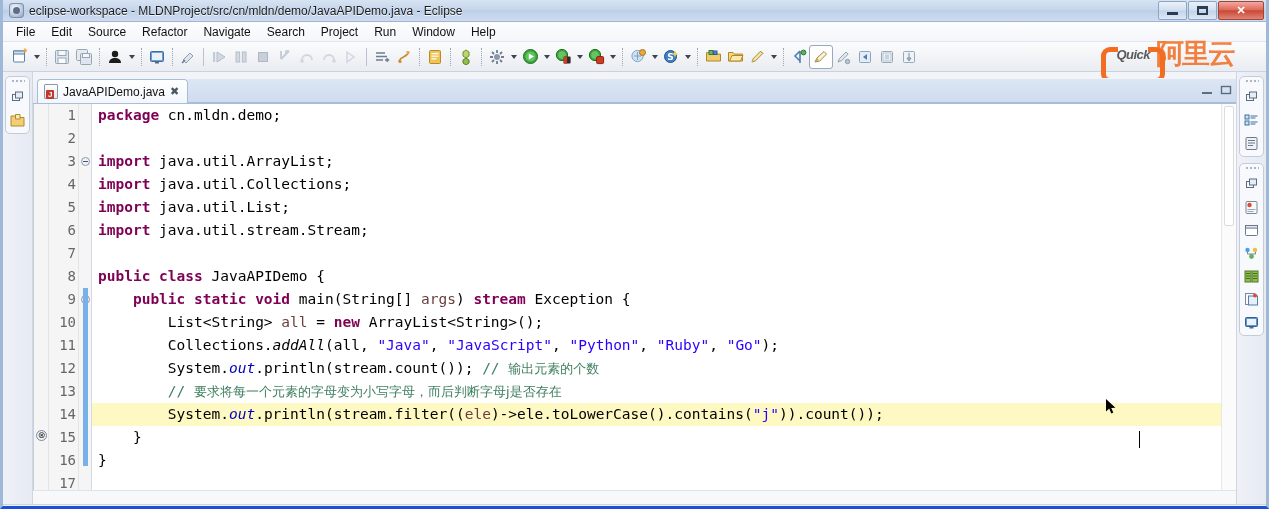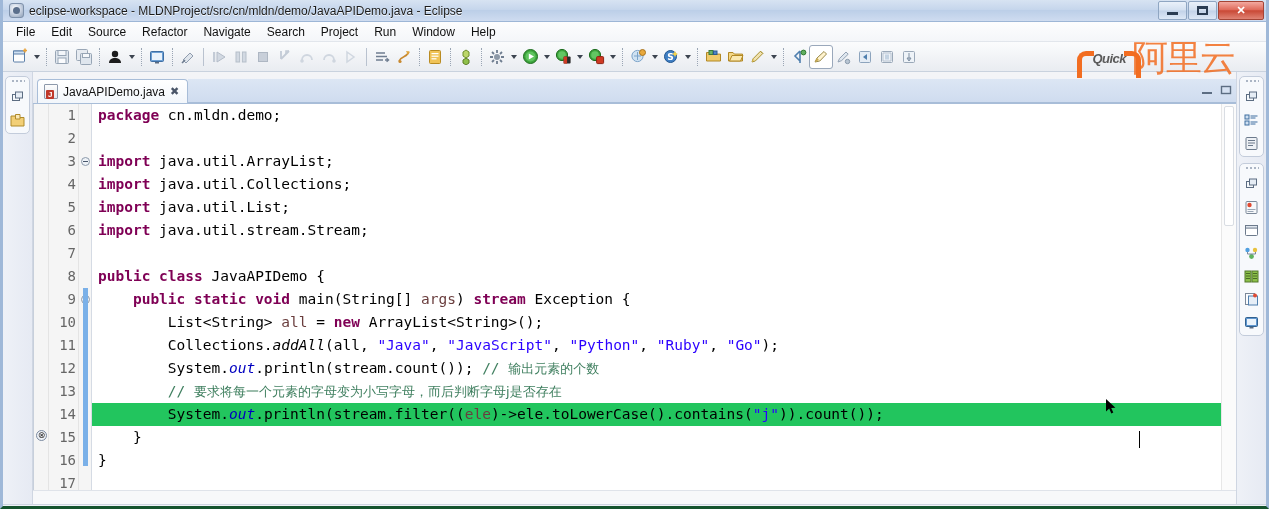--- a/index.html
+++ b/index.html
@@ -8,21 +8,21 @@
     width: 1269px; height: 509px;
     overflow: hidden;
     font-family: "Liberation Sans", sans-serif;
     background: #ffffff;
   }
   #app {
     position: relative;
     width: 1269px; height: 509px;
     background: #f3f4f7;
     border-left: 3px solid #9fb8d8;
-    border-bottom: 3px solid #14532d;
+    border-bottom: 3px solid #1d4ed8;
     border-right: 3px solid #9fb8d8;
     overflow: hidden;
   }
 
   
   .titlebar {
     position: relative;
     height: 22px;
     background: linear-gradient(to bottom, #d7e3f2 0%, #c6d6ec 45%, #bccfe8 50%, #cfdcf0 100%);
     border-bottom: 1px solid #9db6d6;
@@ -122,21 +122,21 @@
     letter-spacing: -.5px;
   }
   .quick-badge::before, .quick-badge::after {
     content: ""; position: absolute; top: 1px;
     width: 12px; height: 26px;
     border: 5px solid #f26d21;
   }
   .quick-badge::before { left: -3px; border-right: none; border-radius: 9px 0 0 9px; }
   .quick-badge::after  { right: -3px; border-left: none; border-radius: 0 9px 9px 0; }
   .aliyun {
-    font-size: 36px; font-weight: normal; color: #f26d21;
+    font-size: 28px; font-weight: bold; color: #f26d21;
     opacity: .85; margin-left: -6px; line-height: 1;
     letter-spacing: -2px;
     font-family: "DejaVu Sans", sans-serif;
   }
 
   
   .body-row { display: flex; height: calc(509px - 22px - 22px - 30px - 3px); }
 
   .fast-bar {
     width: 30px; flex: none;
@@ -238,21 +238,21 @@
   .code-col { flex: 1; position: relative; min-width: 0; overflow: hidden; }
 
   .ln {
     height: 23px; line-height: 23px;
     font-family: "DejaVu Sans Mono", monospace;
     font-size: 14.5px;
     white-space: pre;
   }
   .gutter .ln { color: #666; font-size: 14px; }
   .code-col .ln { padding-left: 6px; color: #000; }
-  .code-col .ln.current { background: #22c55e; }
+  .code-col .ln.current { background: #fef9c3; }
 
   .kw    { color: #7f0055; font-weight: bold; }
   .str   { color: #2a00ff; }
   .cmt   { color: #3f7f5f; }
   .cmt-cn{ color: #3f7f5f; font-family: "DejaVu Sans", sans-serif; font-size: 13px; }
   .fld   { color: #0000c0; }
   .stat  { font-style: italic; }
   .param { color: #6a3e3e; }
   .local { color: #6a3e3e; }
 

